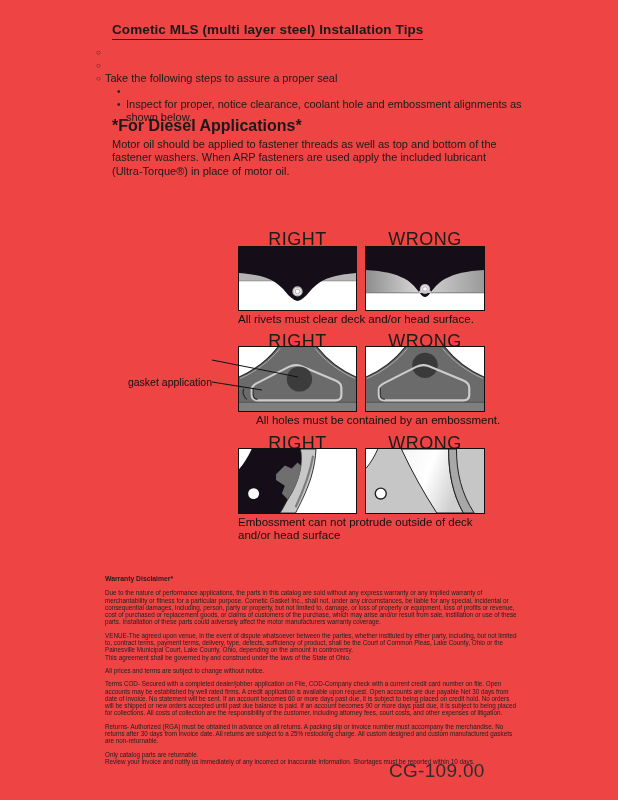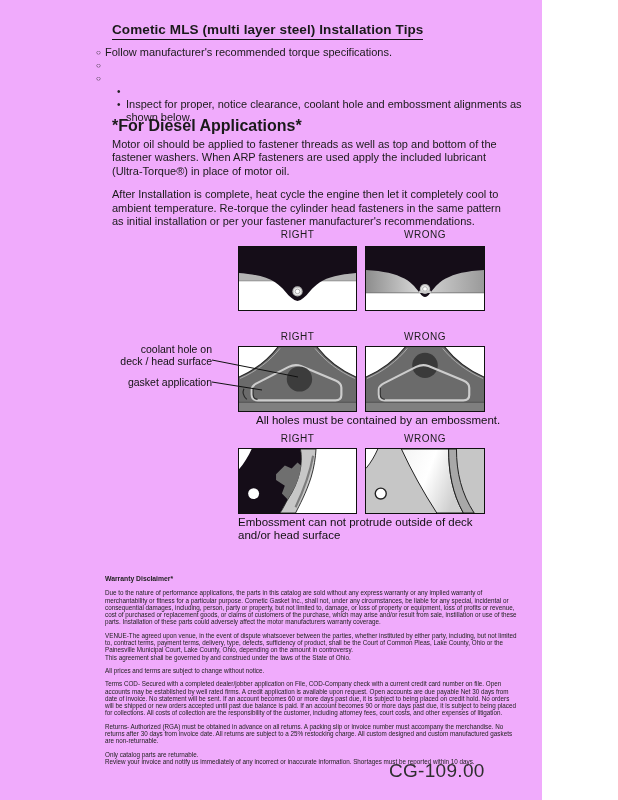--- a/index.html
+++ b/index.html
@@ -1,32 +1,32 @@
 <!DOCTYPE html>
 <html><head>
 <meta charset="utf-8">
 <style>
   * { margin:0; padding:0; box-sizing:border-box; }
   body { background:#ffffff; font-family:"Liberation Sans", sans-serif; }
-  .page { position:relative; width:542px; height:800px; background:#f0abfc; overflow:hidden; color:#1a1a1a; }
+  .page { position:relative; width:618px; height:800px; background:#ef4444; overflow:hidden; color:#1a1a1a; }
 
   .title { position:absolute; left:112px; top:22px; font-size:13.5px; font-weight:bold;
            border-bottom:1.5px solid #111; padding-bottom:2px; letter-spacing:.1px; }
 
   .bullets { position:absolute; left:96px; top:46px; width:430px; font-size:11px; line-height:13px; }
   .bullet-row { display:flex; }
   .bullet-row .glyph { width:9px; font-size:8px; line-height:13px; color:#222; flex:none; }
   .sub { margin-left:21px; }
   .sub .glyph { font-size:10px; }
 
   .diesel { position:absolute; left:112px; top:119px; width:402px; font-size:11px; line-height:13.5px; }
   .diesel h2 { font-size:16px; font-weight:bold; margin-bottom:5px; }
   .diesel p { margin-bottom:10px; }
 
-  .dg-label { position:absolute; font-size:10px; letter-spacing:.5px; color:#1c1c1c; text-align:center; font-weight:500; }
+  .dg-label { position:absolute; font-size:18px; letter-spacing:.5px; color:#1c1c1c; text-align:center; font-weight:500; }
   .panel { position:absolute; width:120px; height:66px; border:1.6px solid #101010; background:#fff; }
   .panel svg { display:block; width:100%; height:100%; }
   .caption { position:absolute; font-size:11.5px; line-height:12.5px; color:#111; white-space:pre-line; }
 
   .ann { position:absolute; width:112px; text-align:right; font-size:10.5px; line-height:11.5px; color:#111; white-space:pre-line; }
   .leaders { position:absolute; left:210px; top:346px; width:95px; height:52px; z-index:5; pointer-events:none; }
 
   .legal { position:absolute; left:105px; top:575px; width:412px; font-size:6.3px; line-height:7.3px; color:#222; }
   .legal h3 { font-size:6.8px; font-weight:bold; margin-bottom:7px; }
   .legal p { margin-bottom:6px; white-space:pre-line; }
@@ -36,41 +36,40 @@
 </head>
 <body>
 
 <div class="page">
 
   <h1 class="title">Cometic MLS (multi layer steel) Installation Tips</h1>
 
   <div class="bullets">
     <div class="bullet-row">
       <span class="glyph">○</span>
-      <span>Follow manufacturer's recommended torque specifications.</span>
     </div>
     <div class="bullet-row">
       <span class="glyph">○</span>
     </div>
     <div class="bullet-row">
       <span class="glyph">○</span>
+      <span>Take the following steps to assure a proper seal</span>
     </div>
     <div class="bullet-row sub">
       <span class="glyph">•</span>
     </div>
     <div class="bullet-row sub">
       <span class="glyph">•</span>
       <span>Inspect for proper, notice clearance, coolant hole and embossment alignments as shown below.</span>
     </div>
   </div>
 
   <div class="diesel">
     <h2>*For Diesel Applications*</h2>
     <p>Motor oil should be applied to fastener threads as well as top and bottom of the fastener washers. When ARP fasteners are used apply the included lubricant (Ultra-Torque®) in place of motor oil.</p>
-    <p>After Installation is complete, heat cycle the engine then let it completely cool to ambient temperature. Re-torque the cylinder head fasteners in the same pattern as initial installation or per your fastener manufacturer's recommendations.</p>
   </div>
 
   <div class="dg-label" style="left:238px;top:229px;width:119px;">RIGHT</div>
   <div class="dg-label" style="left:365px;top:229px;width:120px;">WRONG</div>
 
   <div class="panel" style="left:238px;top:246px;height:65px;width:119px;">
     <svg viewBox="0 0 120 66" preserveAspectRatio="none">
       <rect x="0" y="0" width="120" height="66" fill="#ffffff"></rect>
       <rect x="0" y="28" width="120" height="7.5" fill="#b4b4b4"></rect>
       <line x1="0" y1="35.5" x2="120" y2="35.5" stroke="#6a6a6a" stroke-width="0.6"></line>
@@ -94,26 +93,25 @@
       <rect x="0" y="24" width="120" height="24" fill="url(#deckGrad)"></rect>
       <line x1="0" y1="48" x2="120" y2="48" stroke="#555555" stroke-width="0.7"></line>
       <path d="M0,0 H120 V24 C102,25 90,28 81,33 C72,38 69,44 65,48.5 Q62.5,52.5 60,52.5 Q57.5,52.5 55,48.5 C51,44 48,38 39,33 C30,28 18,25 0,24 Z" fill="#150d18"></path>
       <circle cx="60" cy="44" r="5.3" fill="#b9b9b9"></circle>
       <circle cx="60" cy="44" r="3.9" fill="#ececec"></circle>
       <circle cx="60" cy="44" r="2.4" fill="#ffffff" stroke="#9a9a9a" stroke-width="0.8"></circle>
       <rect x="54" y="45.8" width="12" height="2.4" fill="#c9c9c9"></rect>
     </svg>
   </div>
 
+  <div class="caption" style="left:238px;top:313px;width:300px;">All rivets must clear deck and/or head surface.</div>
 
   <div class="dg-label" style="left:238px;top:331px;width:119px;">RIGHT</div>
   <div class="dg-label" style="left:365px;top:331px;width:120px;">WRONG</div>
 
-  <div class="ann" style="left:100px;top:344px;">coolant hole on
-deck / head surface</div>
   <div class="ann" style="left:100px;top:377px;">gasket application</div>
 
   <svg class="leaders">
     <line x1="2" y1="14" x2="88" y2="31" stroke="#111" stroke-width="1"></line>
     <line x1="2" y1="36" x2="52" y2="44" stroke="#111" stroke-width="1"></line>
   </svg>
 
   <div class="panel" style="left:238px;top:346px;width:119px;">
     <svg viewBox="0 0 120 66" preserveAspectRatio="none">
       <rect x="0" y="0" width="120" height="66" fill="#6b6b6b"></rect>

